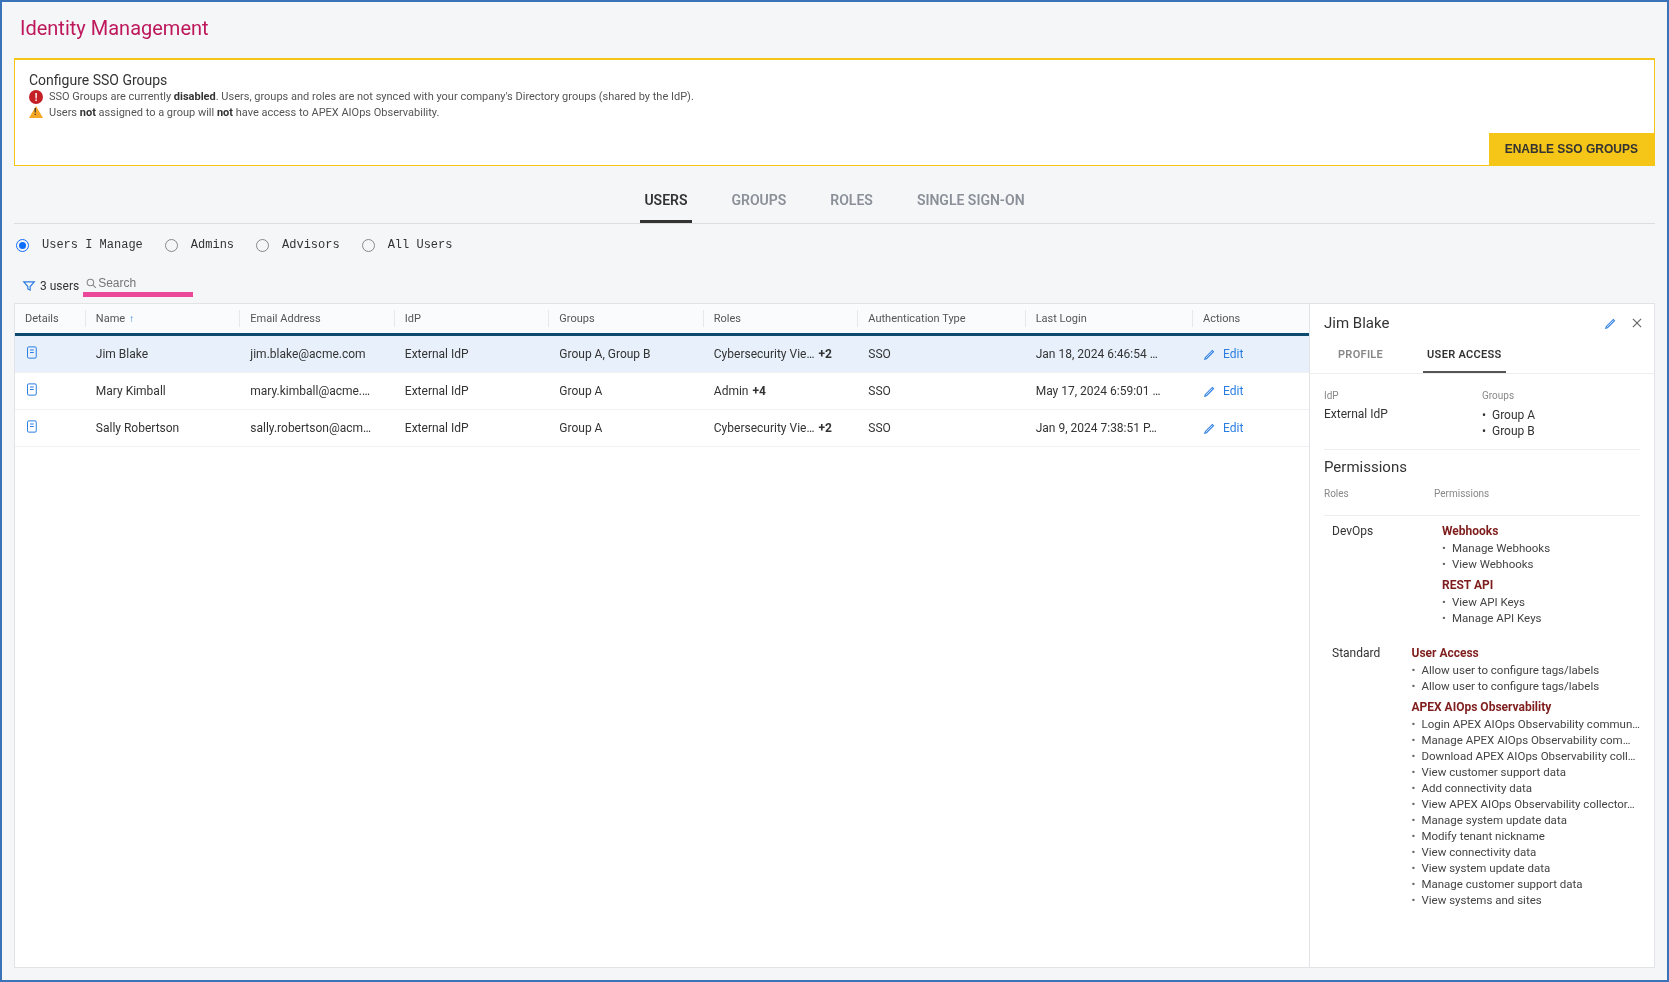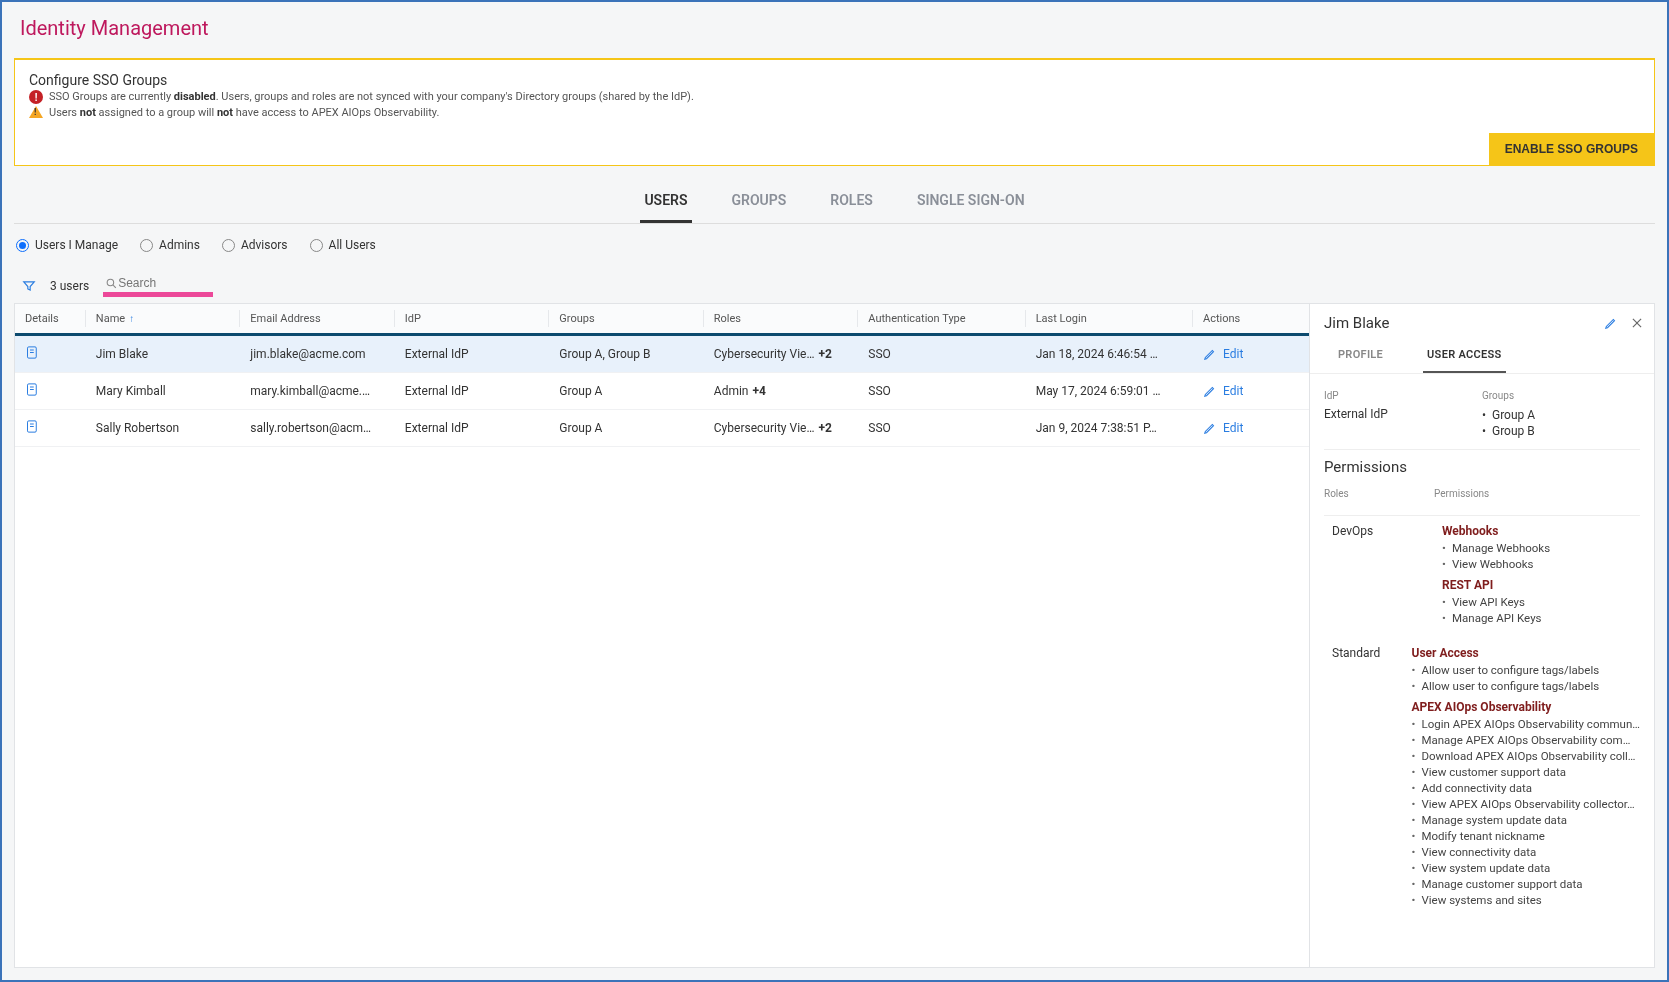--- a/index.html
+++ b/index.html
@@ -12,25 +12,25 @@
   .banner-line .bold { font-weight: 700; color: #333; }
   .icon-error { width: 14px; height: 14px; border-radius: 50%; background: #c42126; color: #fff; font-weight: 700; font-size: 10px; display: inline-flex; align-items: center; justify-content: center; flex-shrink: 0; }
   .icon-warn { width: 0; height: 0; border-left: 7px solid transparent; border-right: 7px solid transparent; border-bottom: 12px solid #f5a623; position: relative; flex-shrink: 0; }
   .icon-warn::after { content: "!"; position: absolute; top: 1px; left: -2px; font-size: 9px; font-weight: 700; color: #333; }
   .banner-btn { position: absolute; right: 0; bottom: 0; background: #f5c518; color: #333; border: none; font-size: 12px; font-weight: 600; padding: 9px 16px; cursor: pointer; }
   .tabs-main { display: flex; justify-content: center; gap: 36px; border-bottom: 1px solid #ddd; margin: 0 12px; }
   .tab-main { font-size: 14px; font-weight: 600; color: #8a8f98; padding: 10px 4px 12px 4px; cursor: pointer; border-bottom: 3px solid transparent; }
   .tab-main.active { color: #333; border-bottom-color: #333; }
   .filters { display: flex; align-items: center; gap: 18px; padding: 14px 14px 8px 14px; }
   .radio-group { display: flex; align-items: center; gap: 22px; }
-  .radio-item { display: flex; align-items: center; gap: 6px; font-size: 12px; color: #333; cursor: pointer; }
+  .radio-item { display: flex; align-items: center; gap: 13px; font-size: 12px; color: #333; cursor: pointer; font-family: Liberation Mono, monospace; }
   .radio-dot { width: 13px; height: 13px; border: 1.5px solid #888; border-radius: 50%; display: inline-flex; align-items: center; justify-content: center; }
   .radio-item.checked .radio-dot { border-color: #0d6efd; }
   .radio-item.checked .radio-dot::after { content: ""; width: 7px; height: 7px; border-radius: 50%; background: #0d6efd; }
-  .toolbar { display: flex; align-items: center; gap: 14px; padding: 14px 17px 6px 20px; }
+  .toolbar { display: flex; align-items: center; gap: 4px; padding: 14px 17px 6px 20px; }
   .filter-icon { color: #2a7de1; width: 14px; height: 14px; }
   .users-count { font-size: 12px; color: #333; }
   .search-wrap { display: flex; align-items: center; border-bottom: 5px solid #ec4899; padding: 2px 2px; width: 110px; }
   .search-wrap input { border: none; outline: none; font-size: 12px; width: 80px; background: transparent; }
   .search-icon { width: 13px; height: 13px; stroke: #888; fill: none; stroke-width: 2; }
   .content-split { display: flex; flex: 1; overflow: hidden; margin: 0 12px 12px 12px; }
   .table-wrap { flex: 1; background: #fff; border: 1px solid #e1e3e6; overflow: auto; }
   table { width: 100%; border-collapse: collapse; table-layout: fixed; }
   thead th { text-align: left; font-size: 11px; font-weight: 400; color: #555; padding: 8px 10px; border-bottom: 3px solid #0c4a6e; background: #fafbfc; position: relative; }
   thead th::after { content: ""; position: absolute; right: 0; top: 20%; height: 60%; border-right: 1px solid #e6e8eb; }

